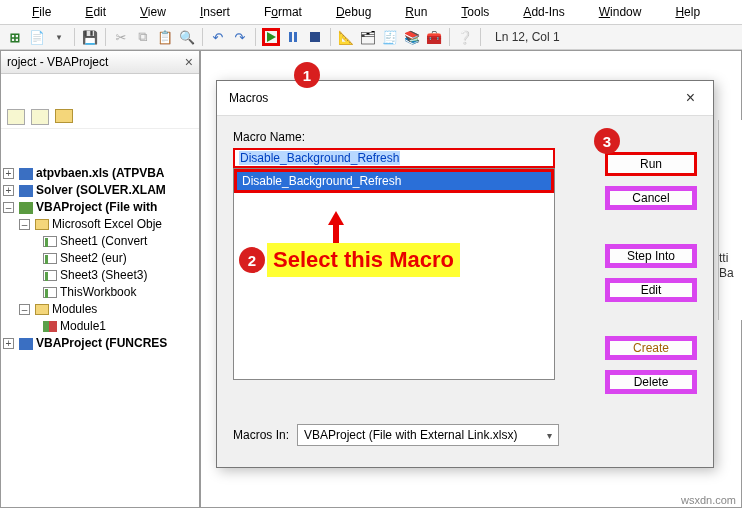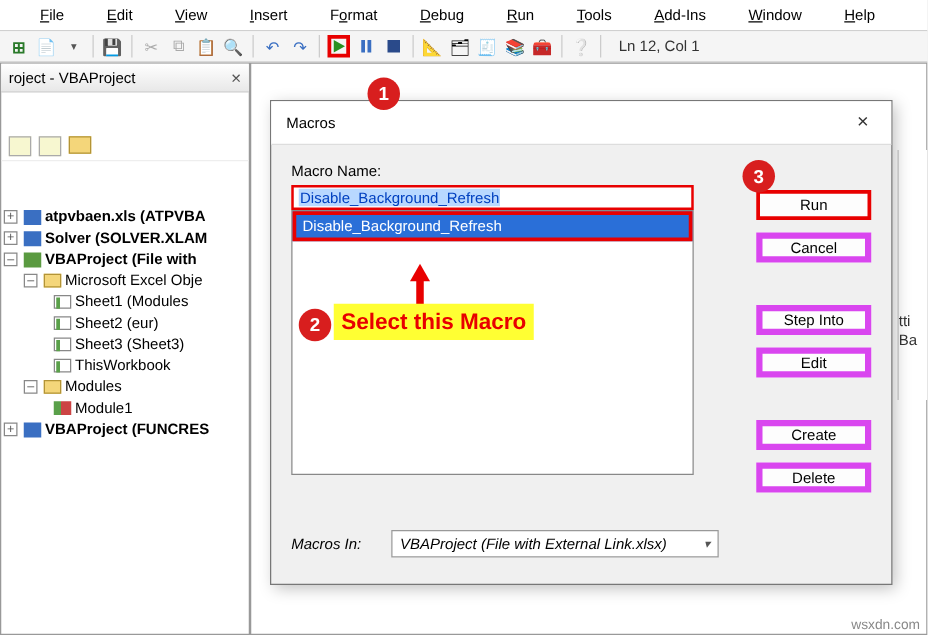--- a/index.html
+++ b/index.html
@@ -41,33 +41,33 @@
 .dlg-title { background: #fff; padding: 8px 12px; font-size: 14px; display: flex; align-items: center; border-bottom: 1px solid #ddd; gap: 36px; }
 .dlg-close { margin-left: auto; font-size: 16px; color: #333; padding: 0 6px; }
 .dlg-body { padding: 14px 28px 10px 16px; position: relative; height: calc(100% - 38px); }
 .dlg-label { margin-bottom: 4px; }
 .macro-input { width: 322px; height: 20px; border: 2px solid #e80000; background: #fff; padding: 0 4px; display: flex; align-items: center; color: #0040c0; }
 .macro-input span { background: #b8d8ff; padding: 0 1px; }
 .macro-list { width: 322px; height: 212px; border: 1px solid #888; background: #fff; margin-top: 0; }
 .macro-item { padding: 2px 5px; color: #fff; background: #2a6fd8; border: 3px solid #e80000; border-top: 3px solid #e80000; }
 .btn-col { position: absolute; right: 16px; top: 36px; width: 92px; display: flex; flex-direction: column; gap: 10px; }
 .btn { height: 24px; border: 5px solid #d946ef; background: #fdfdfd; display: flex; align-items: center; justify-content: center; cursor: default; }
-.btn.disabled { color: #000000; }
+.btn.disabled { color: #a16207; }
 .btn.run { border: 3px solid #e80000; }
 .gap { height: 14px; }
-.macros-in { position: absolute; left: 16px; bottom: 18px; display: flex; align-items: center; gap: 24px; font-style: italic; }
+.macros-in { position: absolute; left: 16px; bottom: 18px; display: flex; align-items: center; gap: 8px; }
 .combo { width: 262px; height: 22px; border: 1px solid #999; background: #fff; display: flex; align-items: center; padding: 0 6px; }
 .combo-arrow { margin-left: auto; font-size: 10px; color: #555; }
 
 
 .callout { position: absolute; width: 26px; height: 26px; border-radius: 50%; background: #d81e1e; color: #fff; font-weight: bold; display: flex; align-items: center; justify-content: center; font-size: 15px; }
 .c1 { left: 294px; top: 62px; }
 .c2 { left: 239px; top: 247px; }
 .c3 { left: 594px; top: 128px; }
-.yellow-label { position: absolute; left: 267px; top: 243px; background: #ffff33; color: #e80000; font-weight: bold; font-size: 18px; padding: 4px 6px; font-family: Arial, sans-serif; }
+.yellow-label { position: absolute; left: 267px; top: 243px; background: #ffff33; color: #e80000; font-weight: bold; font-size: 22px; padding: 4px 6px; font-family: Arial, sans-serif; }
 .red-arrow { position: absolute; left: 328px; top: 211px; width: 0; height: 0; border-bottom: 14px solid #e80000; border-left: 8px solid transparent; border-right: 8px solid transparent; }
 .red-arrow:after { content:""; position:absolute; left:-3px; top:13px; width:6px; height:20px; background:#e80000; }
 
 .right-strip { position: absolute; right: 0; top: 120px; width: 24px; height: 200px; background: #fff; border-left: 1px solid #ccc; overflow: hidden; font-family: monospace; font-size: 13px; color: #333; padding-top: 130px; }
 .watermark { position: absolute; right: 6px; bottom: 2px; font-size: 11px; color: #888; }
 </style>
 </head>
 <body>
 
 <div class="menubar">
@@ -151,21 +151,21 @@
           <span class="gx-ico"></span>
           <span class="bold">VBAProject (File with</span>
         </div>
       <div class="tnode" style="padding-left:16px">
           <span class="tw">–</span>
           <span class="fd-ico"></span>
           <span>Microsoft Excel Obje</span>
         </div>
       <div class="tnode" style="padding-left:40px">
           <span class="sh-ico"></span>
-          <span>Sheet1 (Modules</span>
+          <span>Sheet1 (Convert</span>
         </div>
       <div class="tnode" style="padding-left:40px">
           <span class="sh-ico"></span>
           <span>Sheet2 (eur)</span>
         </div>
       <div class="tnode" style="padding-left:40px">
           <span class="sh-ico"></span>
           <span>Sheet3 (Sheet3)</span>
         </div>
       <div class="tnode" style="padding-left:40px">

